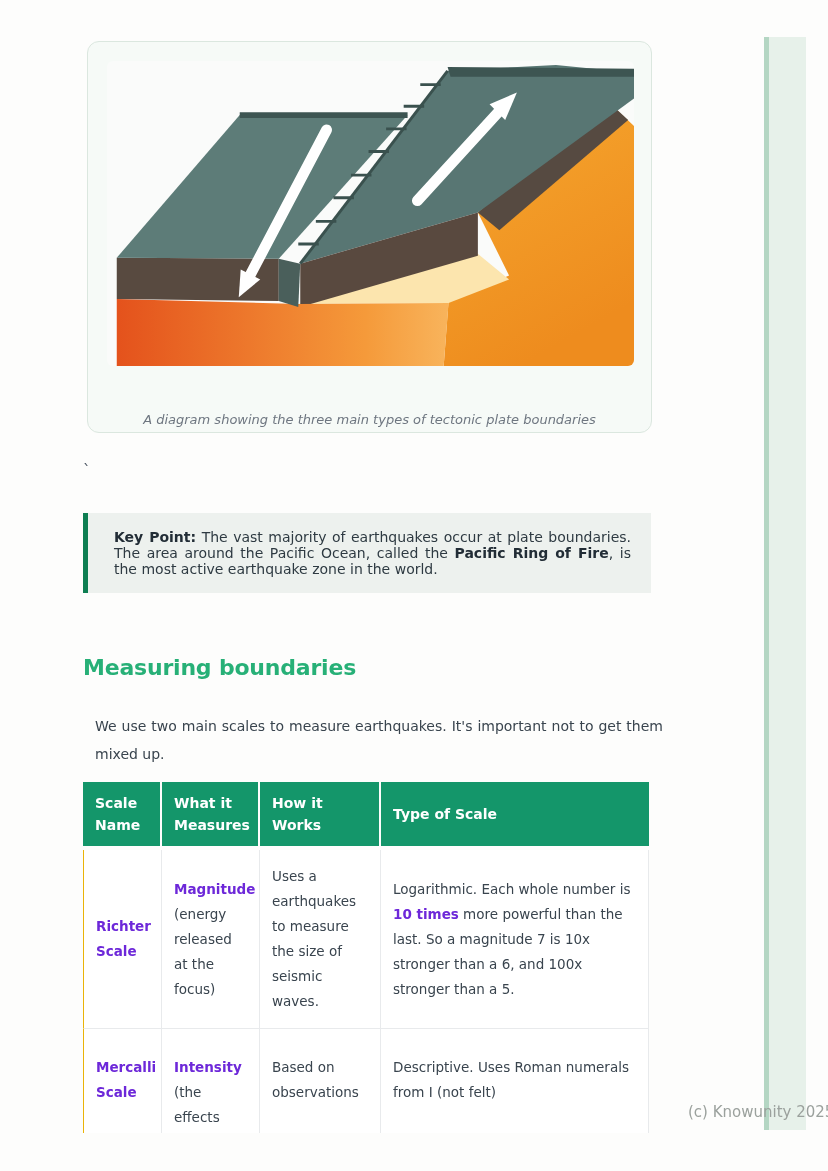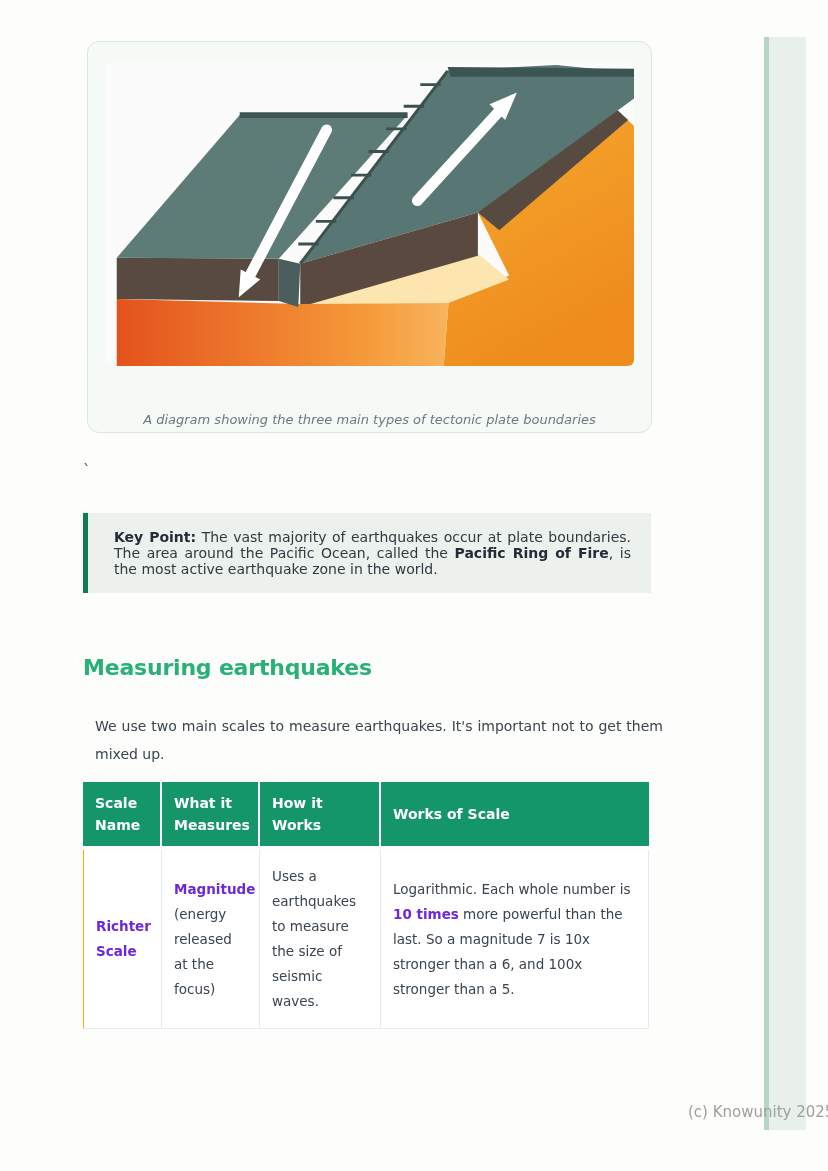--- a/index.html
+++ b/index.html
@@ -150,46 +150,52 @@
     </div>
     <div class="figure-caption">A diagram showing the three main types of tectonic plate boundaries</div>
   </div>
 
   <div class="stray-char">`</div>
 
   <div class="keypoint">
     <span class="b">Key Point:</span><span> The vast majority of earthquakes occur at plate boundaries. The area around the Pacific Ocean, called the </span><span class="b">Pacific Ring of Fire</span><span>, is the most active earthquake zone in the world.</span>
   </div>
 
-  <h2 class="section-heading" style="margin:0;">Measuring earthquakes</h2>
+  <h2 class="section-heading" style="margin:0;">Measuring boundaries</h2>
 
   <p class="section-intro" style="margin:12px;">We use two main scales to measure earthquakes. It's important not to get them mixed up.</p>
 
   <div class="table-wrap">
     <table class="scales">
       <colgroup>
         <col style="width:79px">
           <col style="width:98px">
         <col style="width:121px">
           <col style="width:268px">
       </colgroup>
       <thead>
         <tr>
           <th>Scale Name</th>
           <th>What it Measures</th>
           <th>How it Works</th>
-          <th>Works of Scale</th>
+          <th>Type of Scale</th>
         </tr>
       </thead>
       <tbody>
         <tr class="row-1">
           <td><span class="b">Richter Scale</span></td>
           <td><span class="b">Magnitude</span><span> (energy released at the focus)</span></td>
           <td>Uses a earthquakes to measure the size of seismic waves.</td>
           <td><span>Logarithmic. Each whole number is </span><span class="b">10 times</span><span> more powerful than the last. So a magnitude 7 is 10x stronger than a 6, and 100x stronger than a 5.</span></td>
         </tr>
+        <tr class="row-2">
+          <td><span class="b">Mercalli Scale</span></td>
+          <td><span class="b">Intensity</span><span> (the effects</span></td>
+          <td>Based on observations</td>
+          <td><span>Descriptive. Uses Roman numerals from I (not felt)</span><span class="b"></span><span></span></td>
+        </tr>
       </tbody>
     </table>
   </div>
 
 </div>
 
 <div class="watermark">(c) Knowunity 2025</div>
 
 </body></html>

